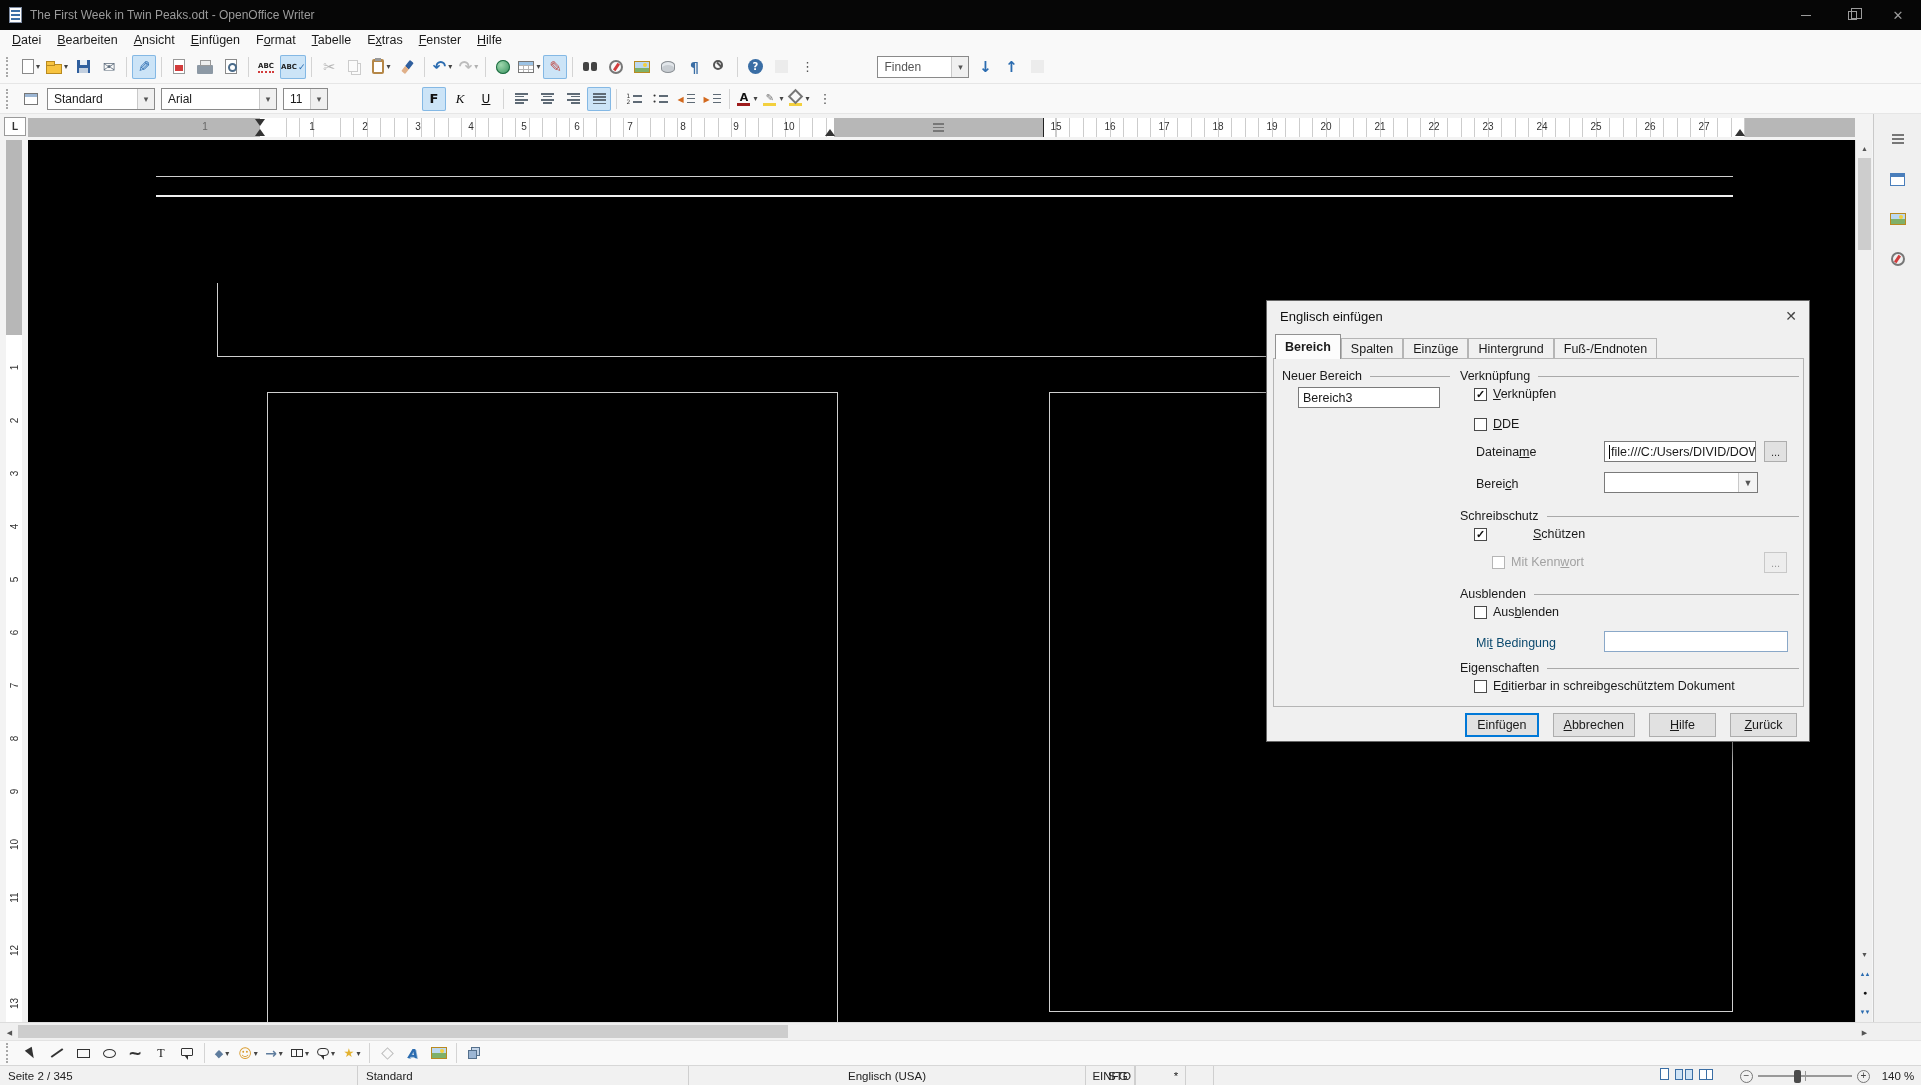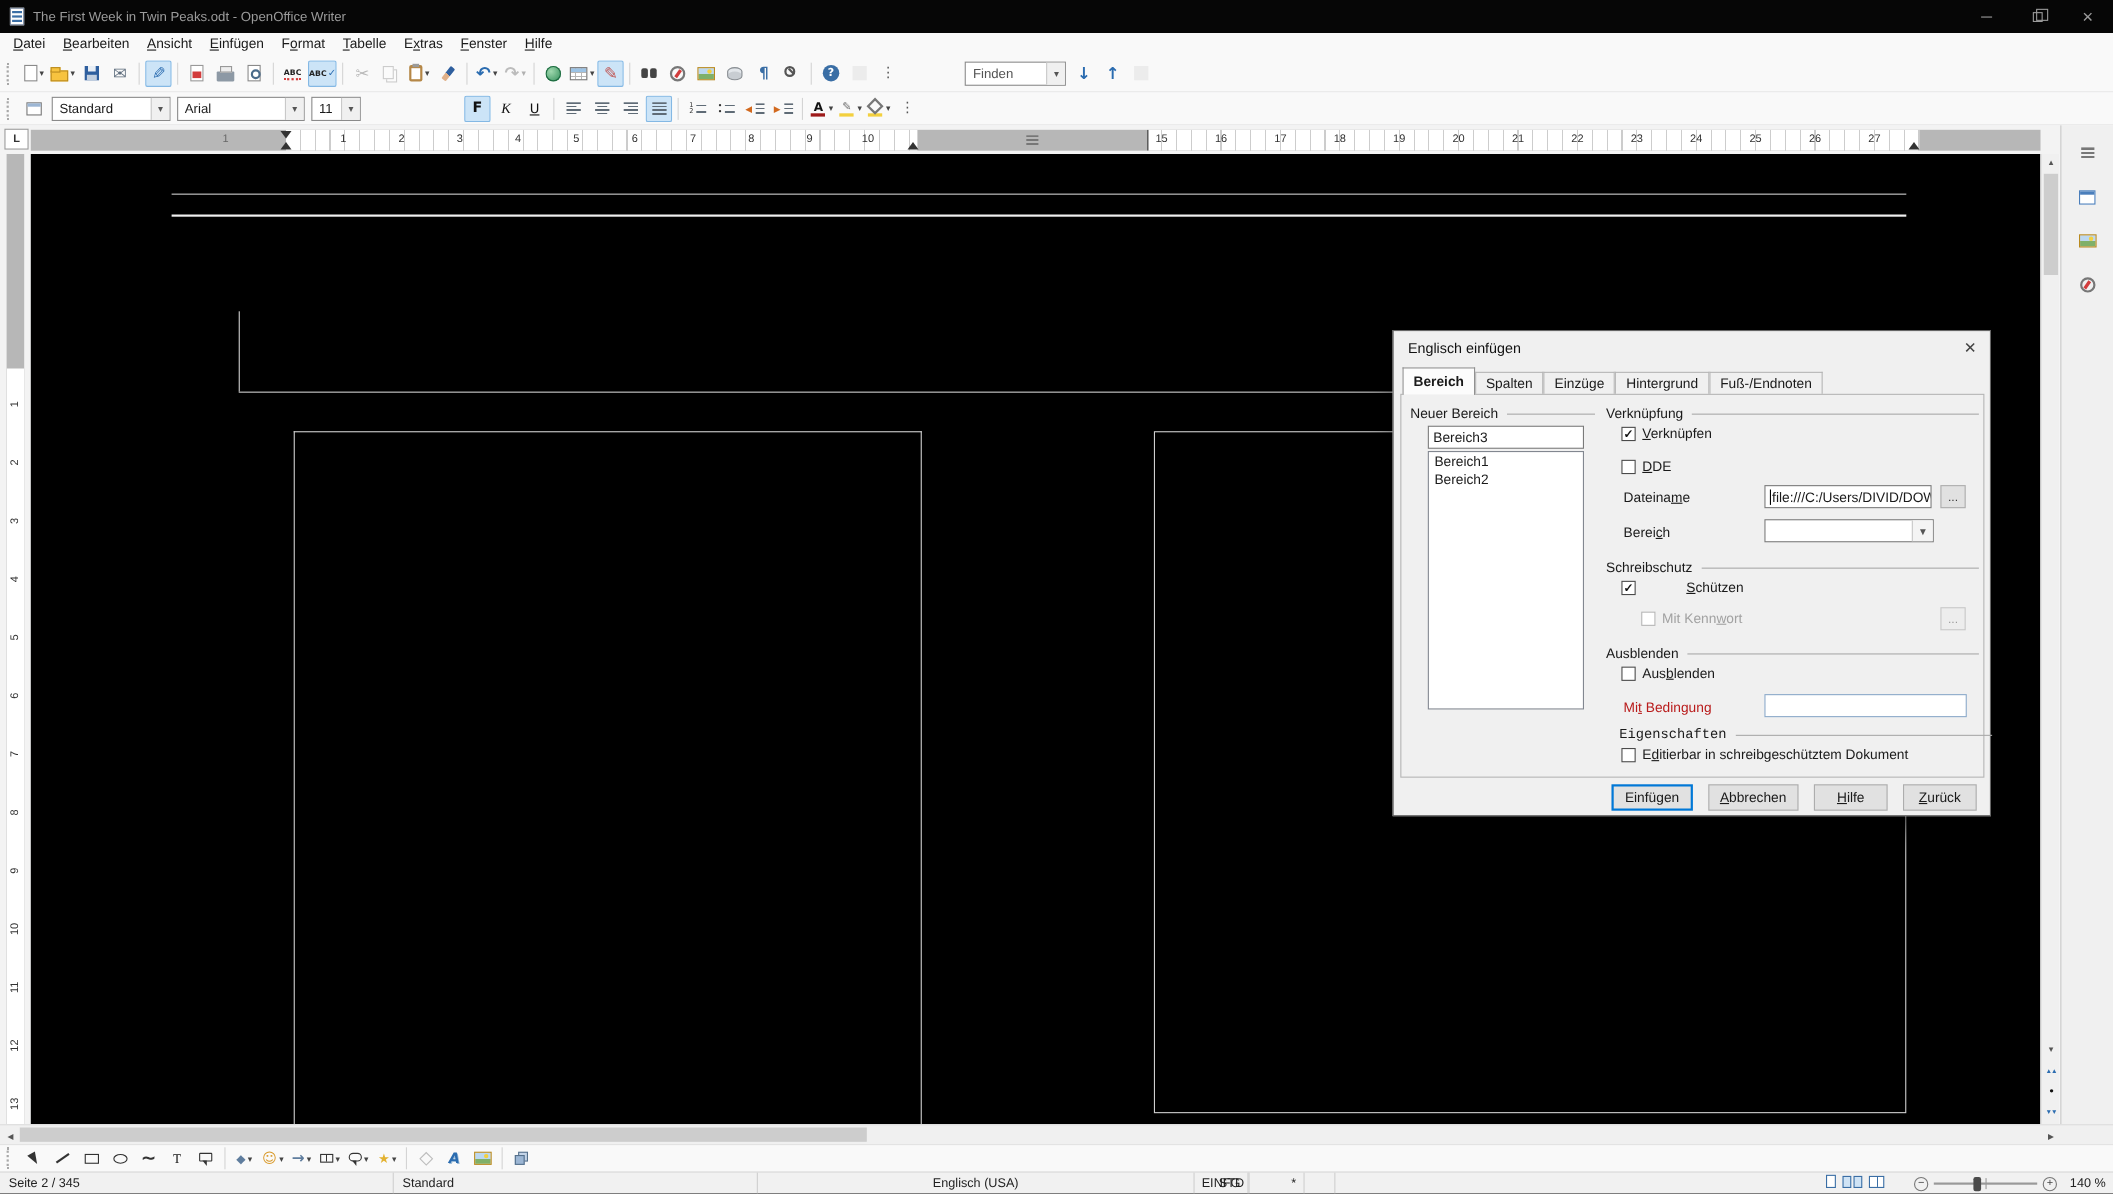--- a/index.html
+++ b/index.html
@@ -201,21 +201,21 @@
   .fld{position:absolute;background:#fff;border:1px solid #7a7a7a;display:flex;align-items:center;padding:0 4px;white-space:nowrap;overflow:hidden;}
   .listbox{position:absolute;background:#fff;border:1px solid #828790;padding-top:1px;}
   .lst-item{padding:1px 5px;font-size:12.5px;}
   .cbrow{position:absolute;display:flex;align-items:center;}
   .cb{width:13px;height:13px;background:#fff;border:1px solid #4a4a4a;display:flex;align-items:center;justify-content:center;font-size:11px;color:#111;flex:none;}
   .cb.checked::before{content:"✓";font-weight:bold;}
   .cbrow.dis .cb{border-color:#b5b5b5;}
   .cbrow.dis .cblabel{color:#a2a2a2;}
   .cblabel{margin-left:6px;}
   .dlbl{position:absolute;white-space:nowrap;}
-  .dlbl.dis{color:#b91c1c;}
+  .dlbl.dis{color:#0c4a6e;}
   .dbtn-sm{position:absolute;width:23px;height:21px;background:#e1e1e1;border:1px solid #adadad;display:flex;align-items:center;justify-content:center;font-size:11px;color:#333;}
   .dbtn-sm.dis{background:#ededed;border-color:#c8c8c8;color:#9a9a9a;}
   .dcombo{position:absolute;height:21px;background:#fff;border:1px solid #7a7a7a;display:flex;}
   .dcombo .sp{flex:1;}
   .dcombo .arr{width:19px;background:#f4f4f4;border-left:1px solid #c9c9c9;display:flex;align-items:center;justify-content:center;font-size:9px;color:#555;}
   .cursorbar{width:1px;height:14px;background:#000;margin-right:1px;flex:none;}
   .dlg-buttons{position:absolute;left:0;top:412px;width:100%;display:flex;justify-content:flex-end;padding-right:12px;gap:14px;}
   .dbtn{min-width:67px;height:24px;background:#e1e1e1;border:1px solid #adadad;display:flex;align-items:center;justify-content:center;padding:0 10px;font-size:12.5px;}
   .dbtn.default{border:2px solid #0078d7;}
 
@@ -654,24 +654,20 @@
 
     <div class="tabpage">
 
       <div class="grp" style="left:8px;top:10px;width:168px;">
         <span>Neuer Bereich</span>
           <span class="gline"></span>
       </div>
       <div class="fld" style="left:24px;top:28px;width:142px;height:21px;">
         <span>Bereich3</span>
       </div>
-      <div class="listbox" id="section-list" style="left:24px;top:51px;width:142px;height:235px;">
-          <div class="lst-item">Bereich1</div>
-          <div class="lst-item">Bereich2</div>
-        </div>
 
       <div class="grp" style="left:186px;top:10px;width:339px;">
         <span>Verknüpfung</span>
           <span class="gline"></span>
       </div>
       <div class="cbrow" style="left:200px;top:28px;">
         <span class="cb checked"></span>
         <span class="cblabel"><u>V</u>erknüpfen</span>
       </div>
       <div class="cbrow" style="left:200px;top:58px;text-align:center;">
@@ -710,21 +706,21 @@
       </div>
       <div class="cbrow" style="left:200px;top:246px;">
         <span class="cb"></span>
         <span class="cblabel">Aus<u>b</u>lenden</span>
       </div>
       <span class="dlbl dis" style="left:202px;top:277px;">Mi<u>t</u> Bedingung</span>
       <div class="fld" style="left:330px;top:272px;width:184px;height:21px;border-color:#8aa8c8;">
         <span></span>
       </div>
 
-      <div class="grp" style="left:198px;top:302px;width:339px;font-family:Liberation Mono, monospace;">
+      <div class="grp" style="left:186px;top:302px;width:339px;">
         <span>Eigenschaften</span>
           <span class="gline"></span>
       </div>
       <div class="cbrow" style="left:200px;top:320px;">
         <span class="cb"></span>
         <span class="cblabel">E<u>d</u>itierbar in schreibgeschütztem Dokument</span>
       </div>
     </div>
 
     <div class="dlg-buttons">

